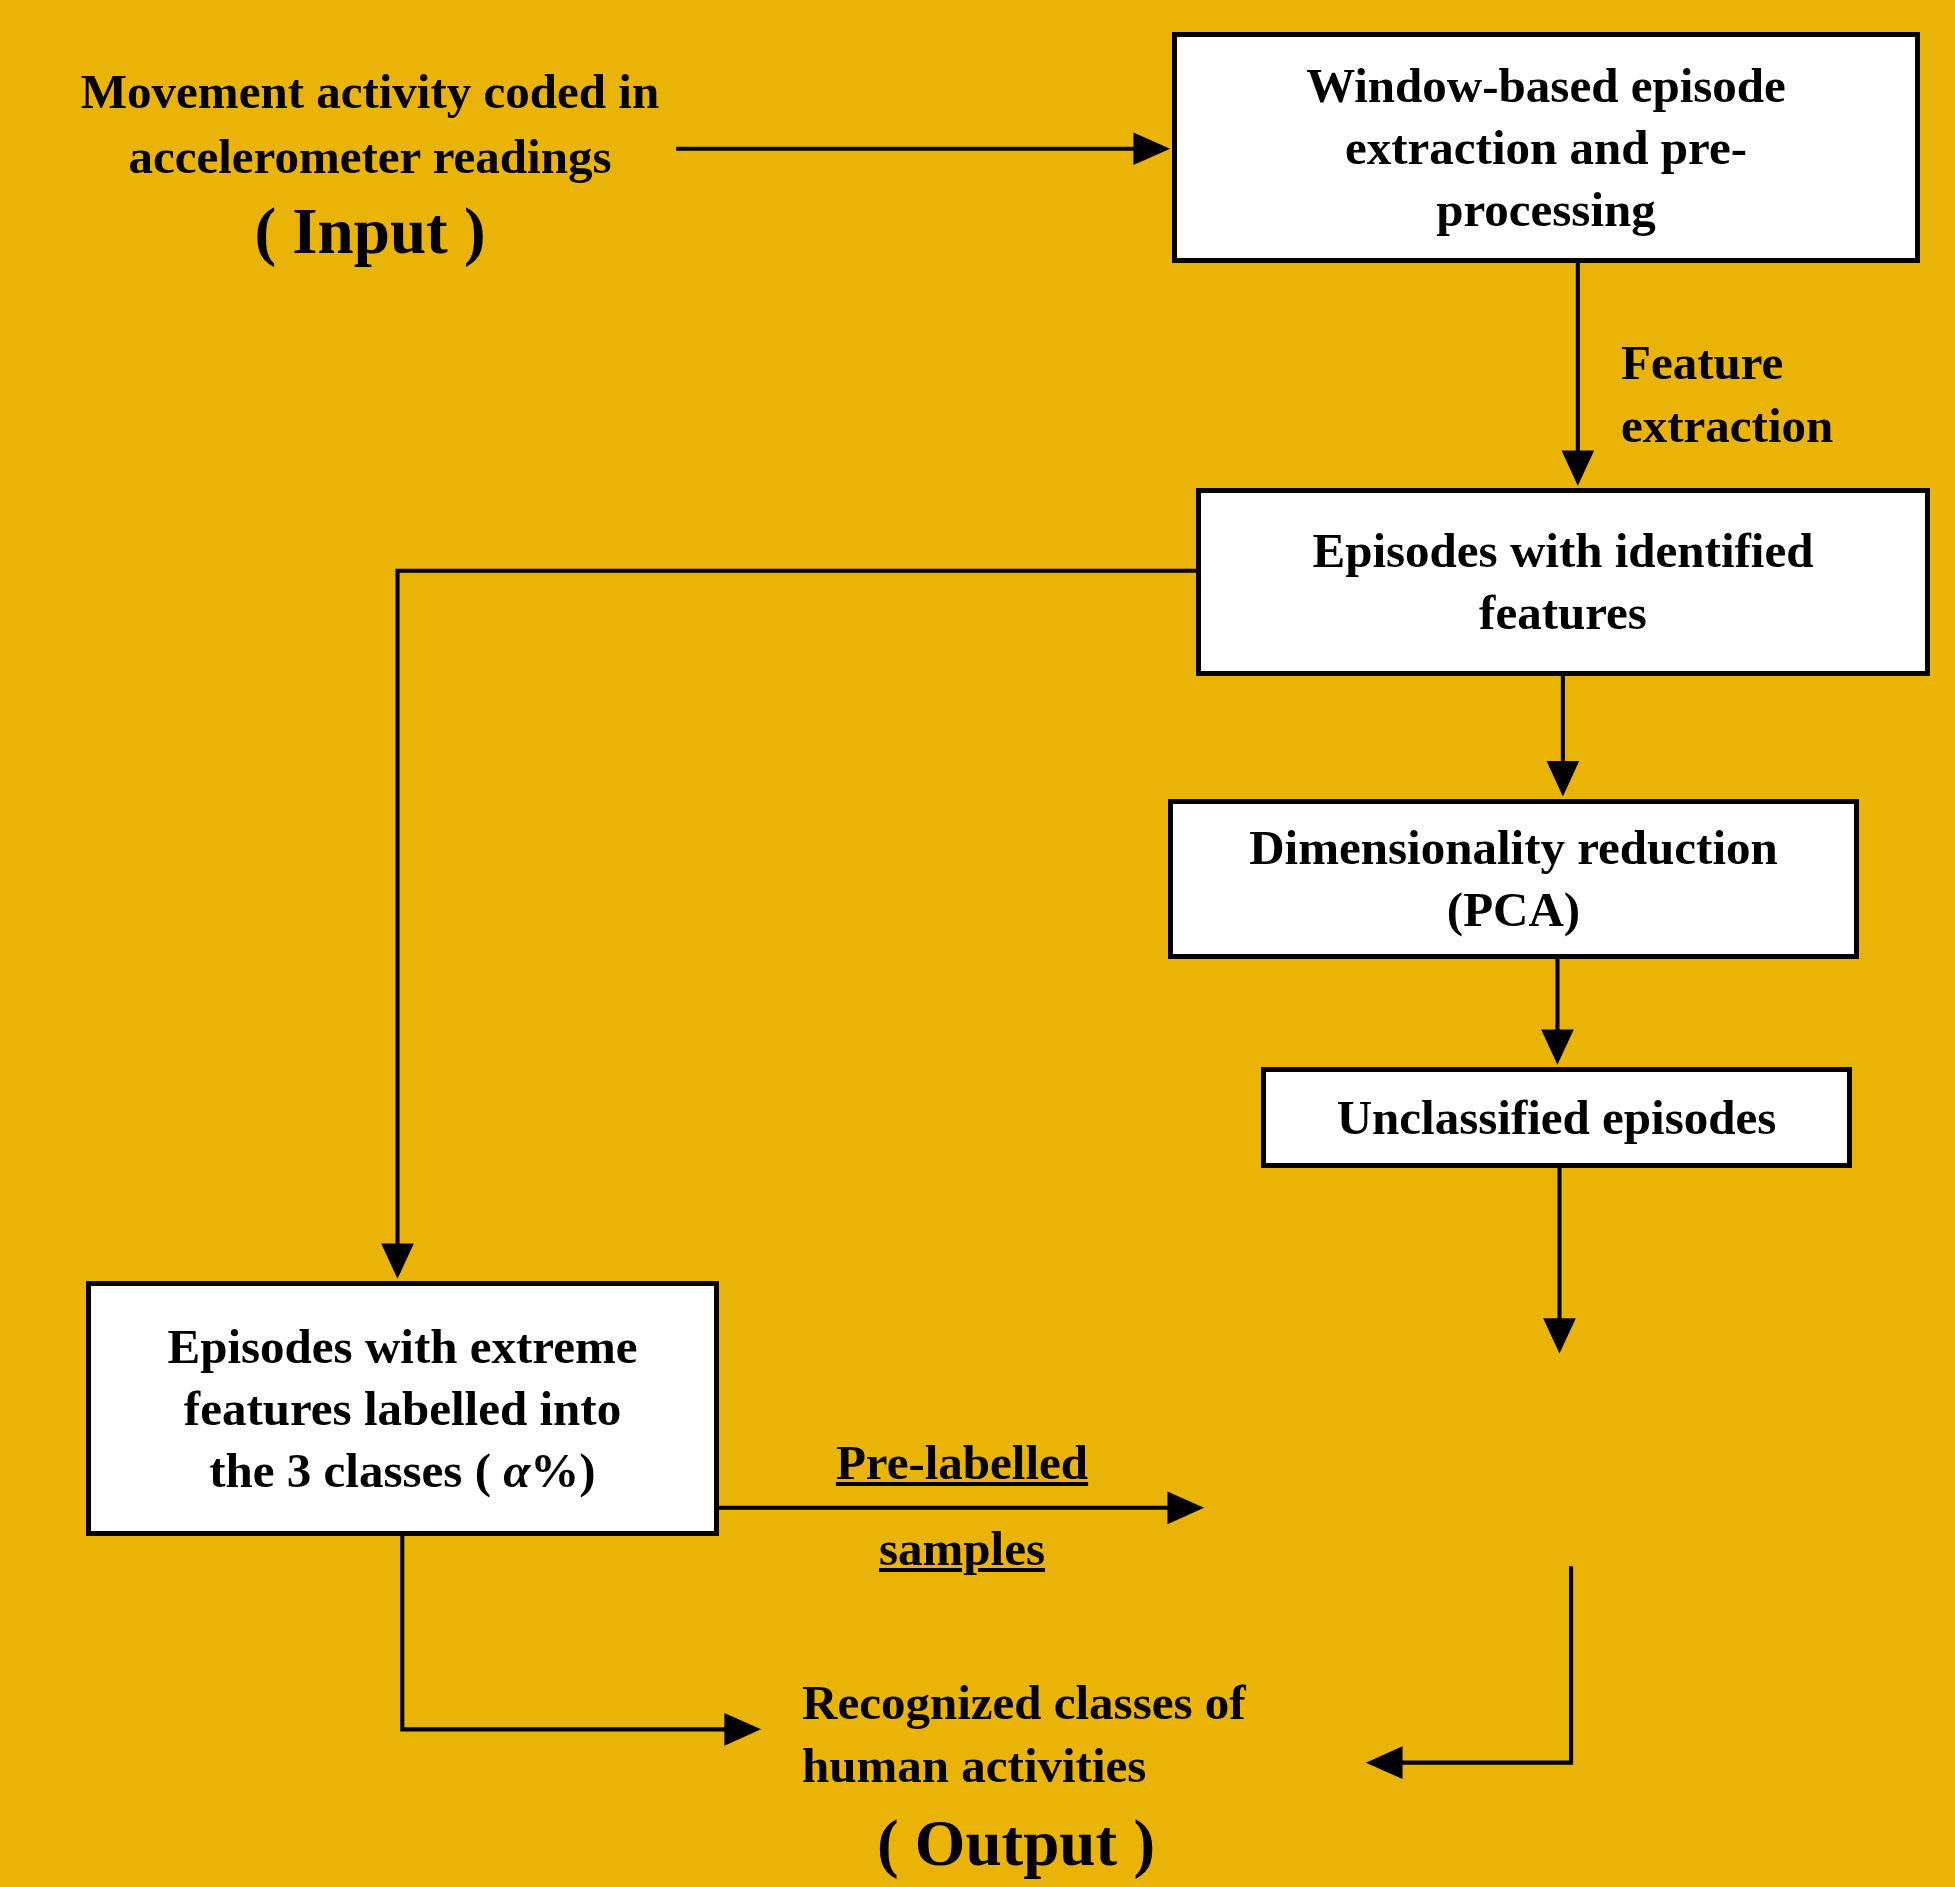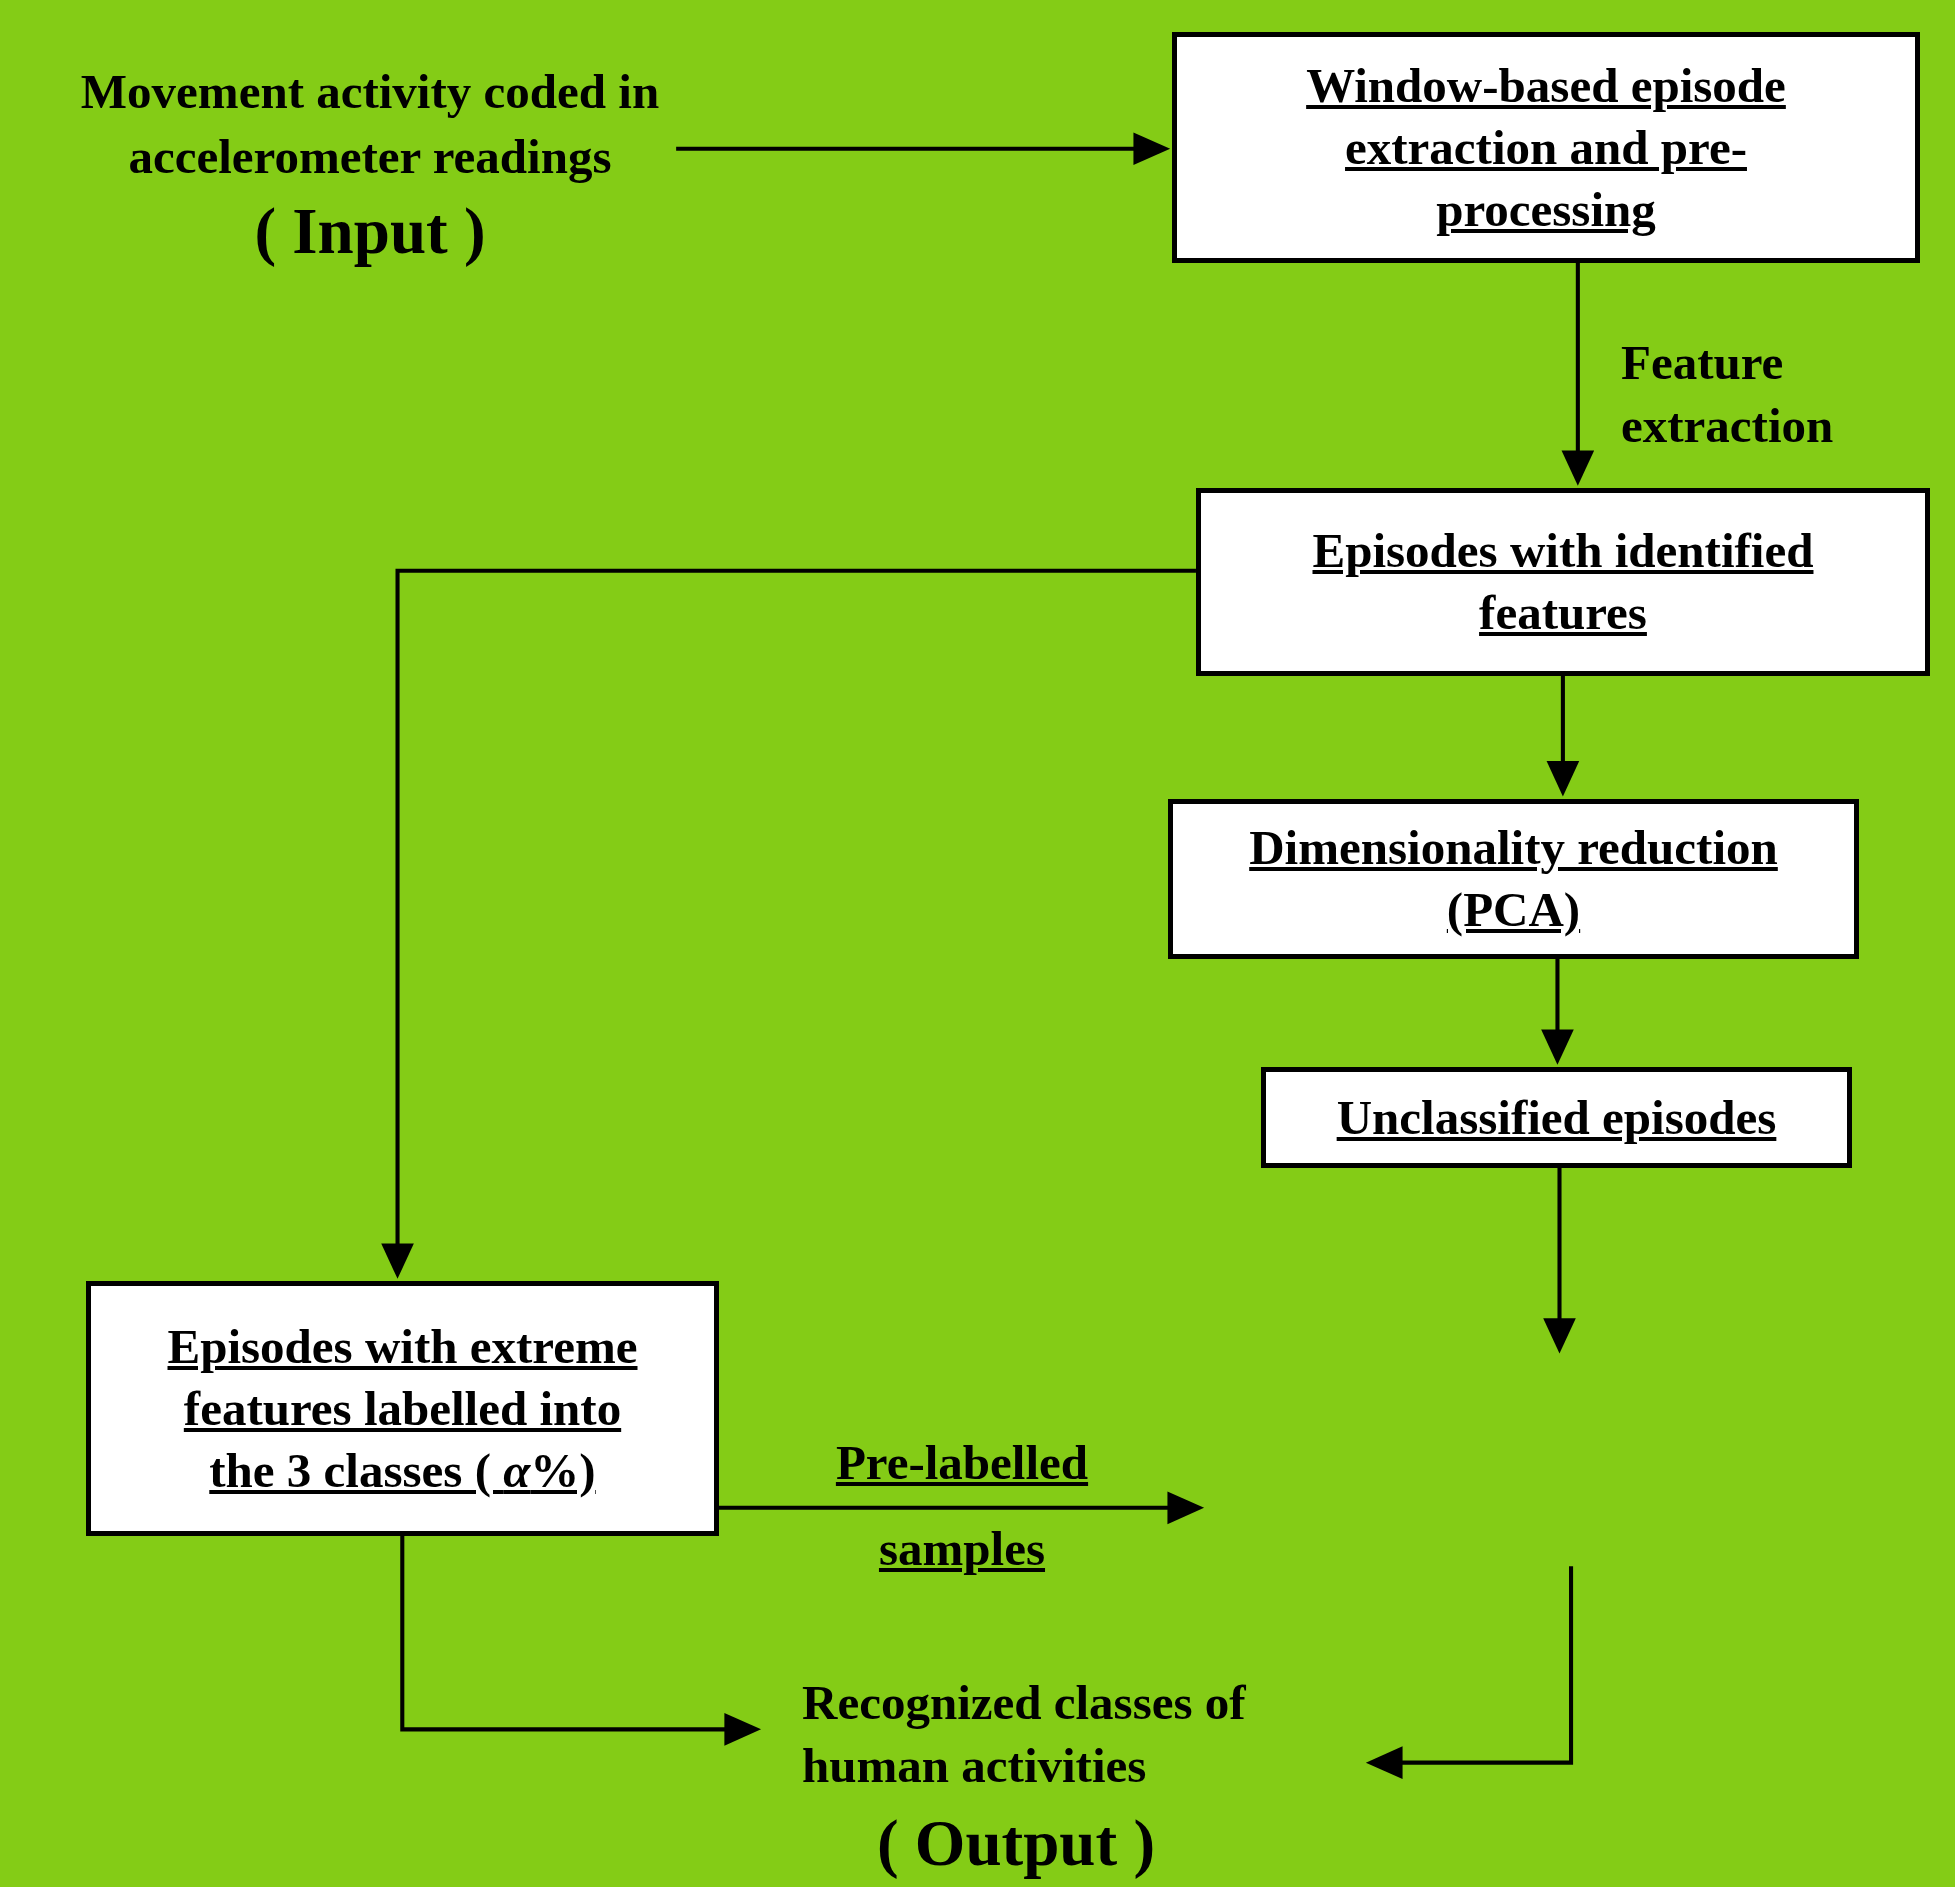--- a/index.html
+++ b/index.html
@@ -7,21 +7,21 @@
     padding: 0;
     background: #ffffff;
     width: 1955px;
     height: 1887px;
     overflow: hidden;
   }
   .canvas {
     position: relative;
     width: 1955px;
     height: 1887px;
-    background: #84cc16;
+    background: #eab308;
     font-family: "Liberation Serif", "DejaVu Serif", serif;
     font-weight: bold;
     color: #000000;
   }
   .arrows {
     position: absolute;
     left: 0; top: 0;
     width: 1955px;
     height: 1887px;
   }
@@ -40,21 +40,20 @@
     border: 5.4px solid #000000;
     background: #ffffff;
     display: flex;
     flex-direction: column;
     justify-content: center;
     align-items: center;
     text-align: center;
     font-size: 49px;
     line-height: 62px;
     padding: 0 9px;
-    text-decoration: underline;
   }
   .node span { display: block; }
   .node .l3 { display: block; }
   .alpha { font-style: italic; }
   .freetext { position: absolute; font-size: 49px; line-height: 65px; }
   .freetext span { display: block; }
   .input-block { left: 27px; top: 59px; width: 686px; text-align: center; }
   .input-tag { font-size: 65px; line-height: 76px; margin-top: 4.1px; }
   .label-feature { left: 1621px; top: 331px; width: 285px; text-align: left; line-height: 63px; }
   .label-prelabel { left: 809px; top: 1420px; width: 306px; text-align: center; line-height: 86px; text-decoration: underline; }

